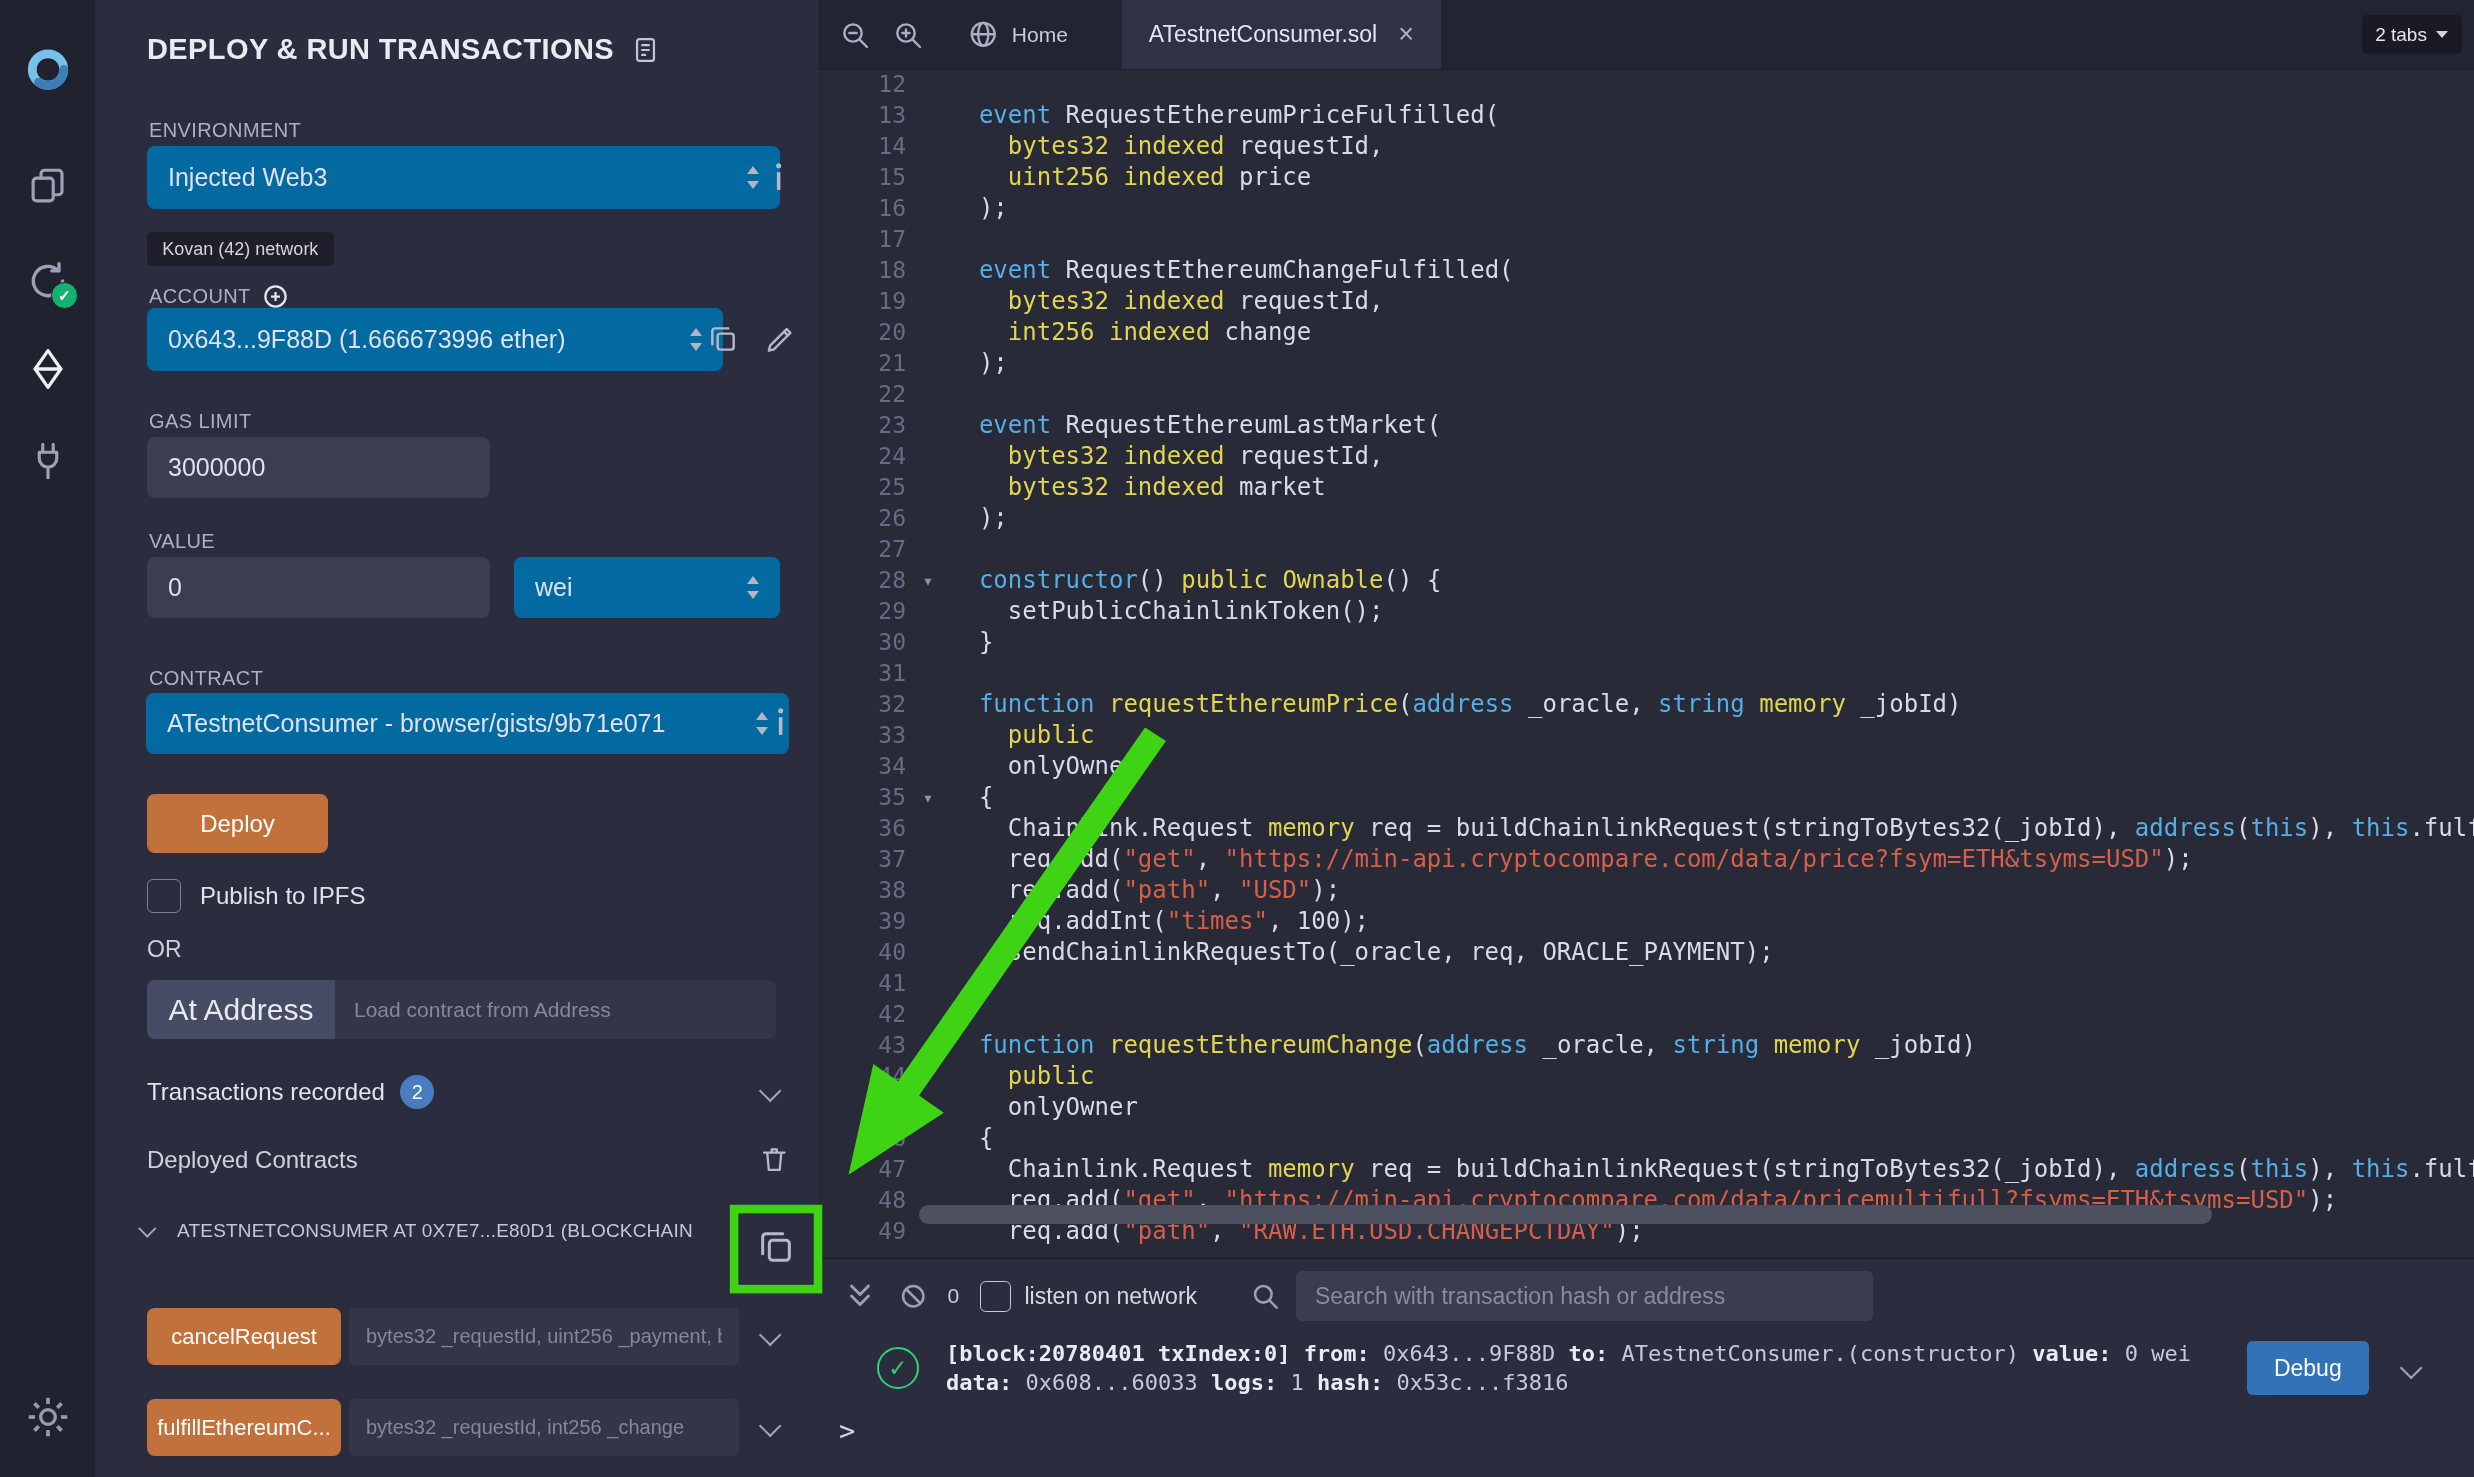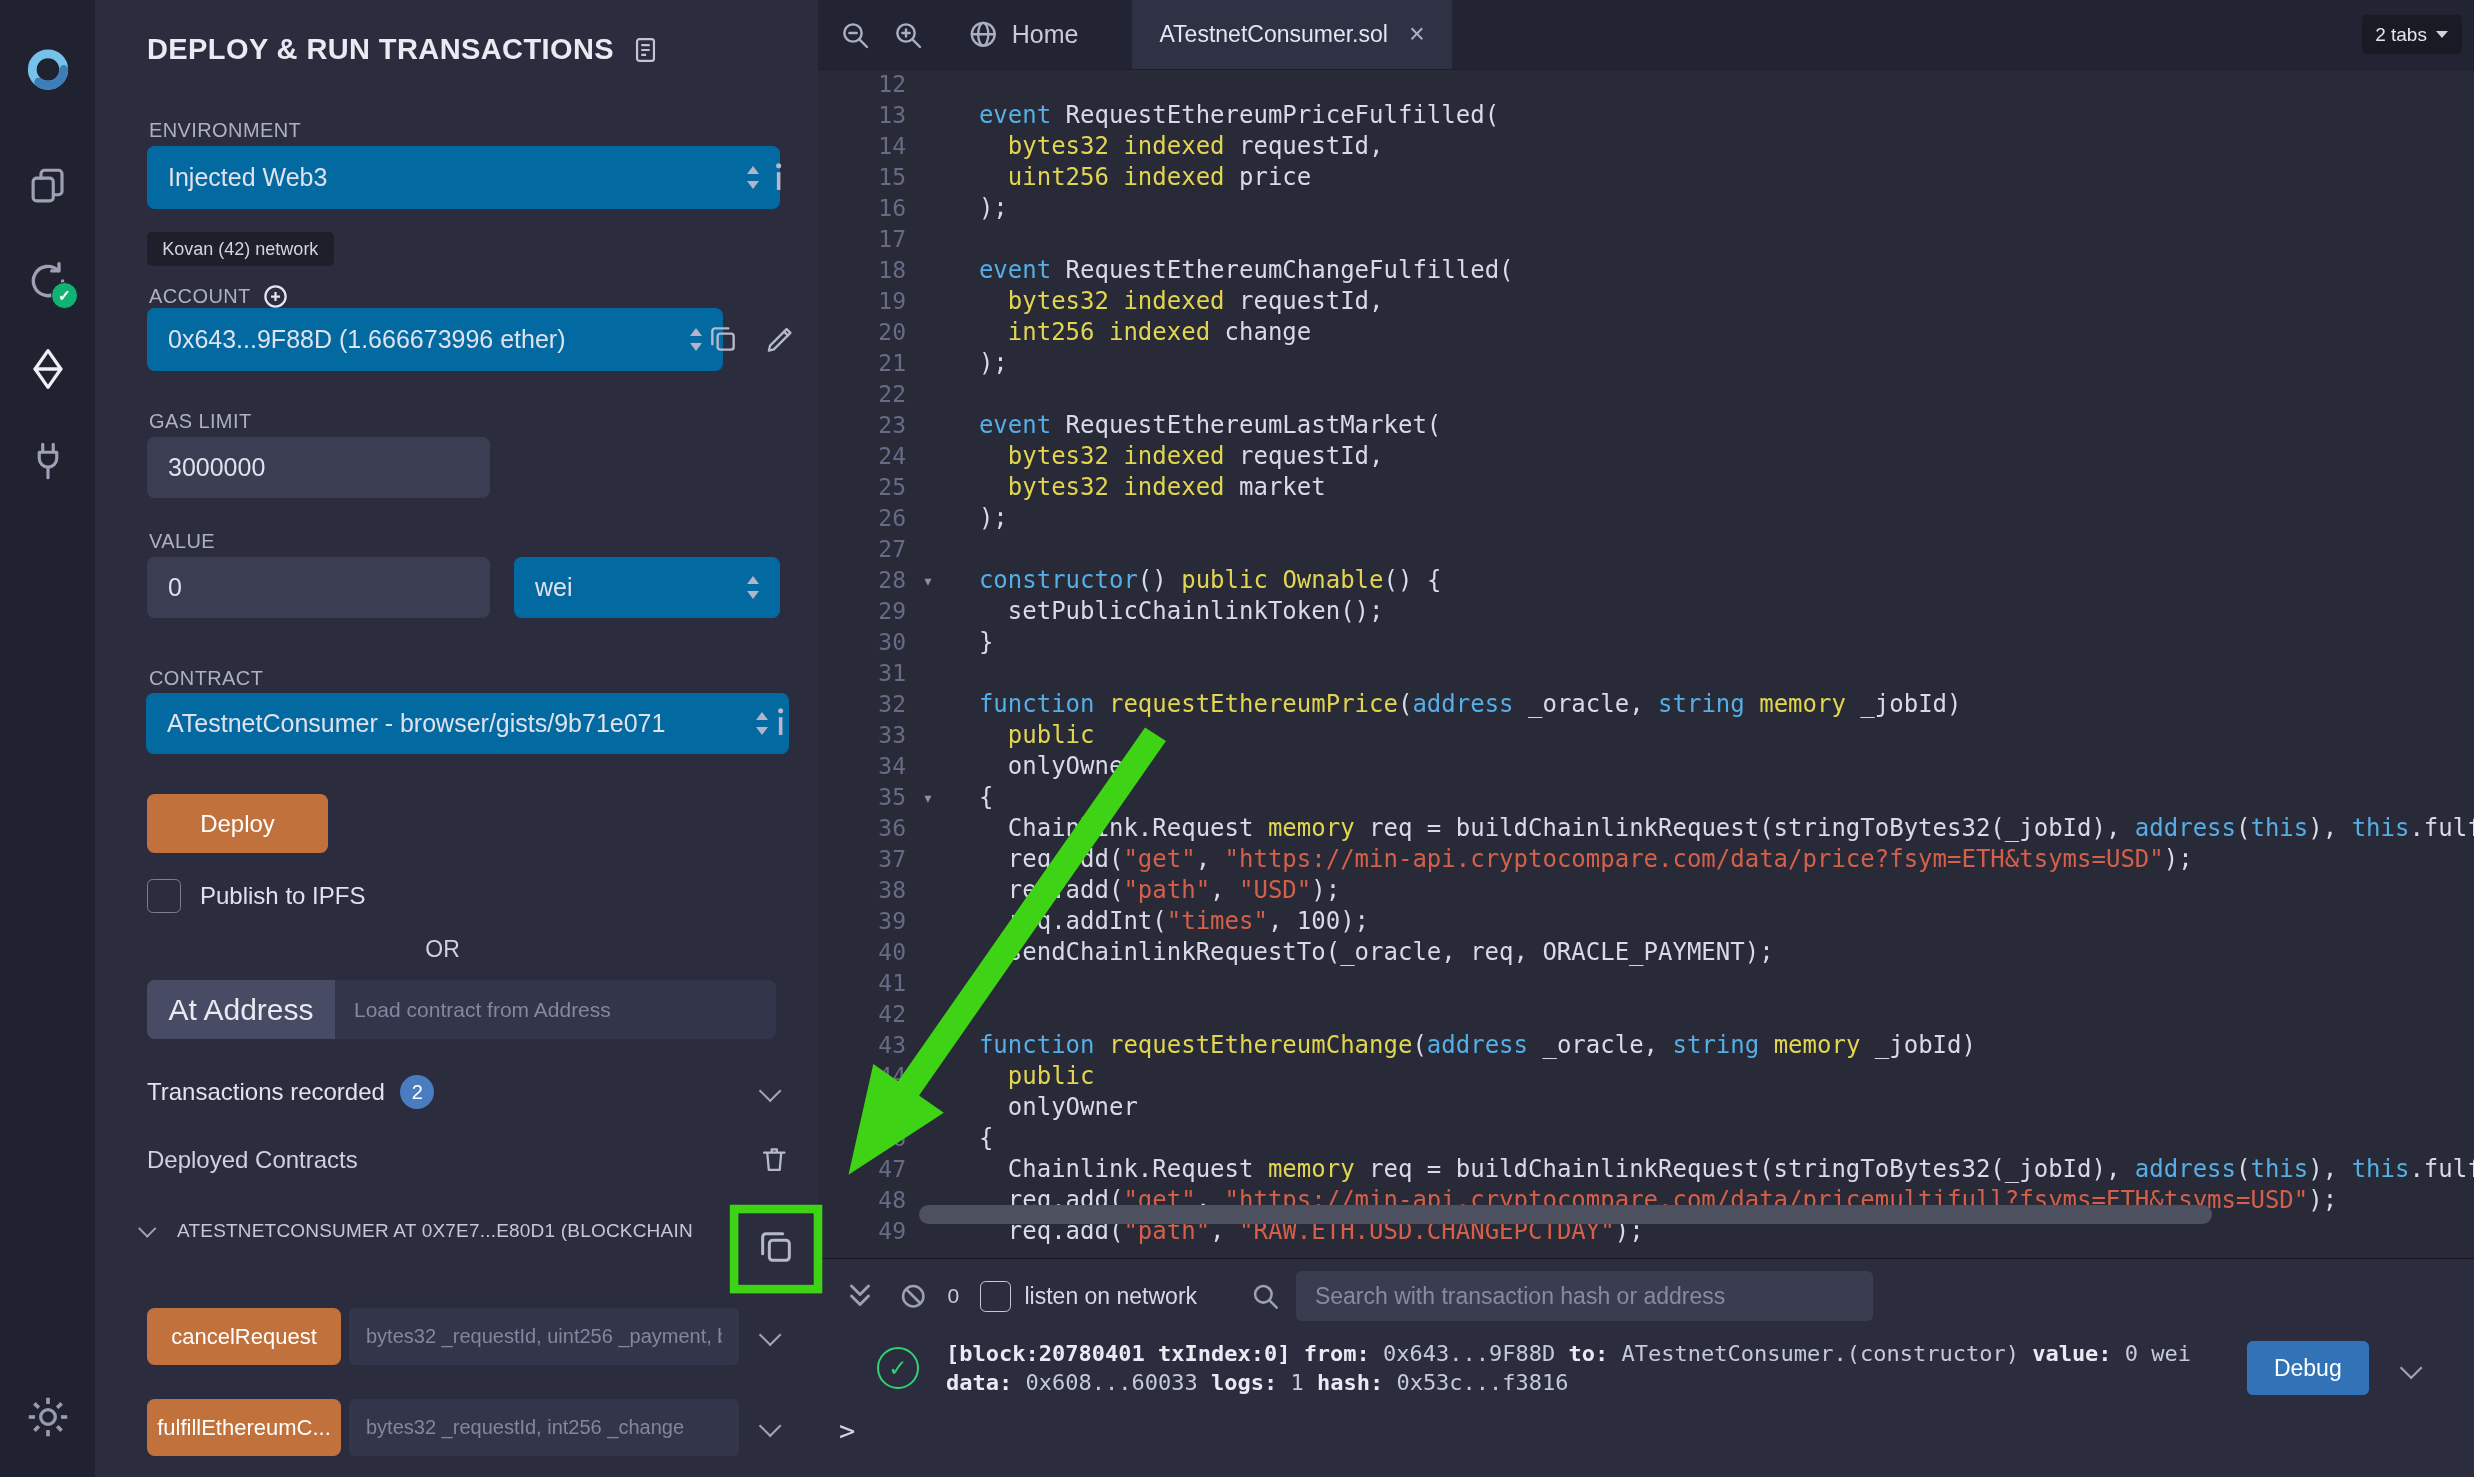--- a/index.html
+++ b/index.html
@@ -21,37 +21,37 @@
   .ctl .val{white-space:nowrap;overflow:hidden;flex:1;}
   .stepper{display:flex;flex-direction:column;gap:6.7px;margin-left:11.4px;}
   .tri-up{width:0;height:0;border-left:6.7px solid transparent;border-right:6.7px solid transparent;border-bottom:8.6px solid #b2b5c8;}
   .tri-down{width:0;height:0;border-left:6.7px solid transparent;border-right:6.7px solid transparent;border-top:8.6px solid #b2b5c8;}
   .tinput{position:absolute;background:#3b3e52;border:none;border-radius:7.6px;font-size:25px;color:#dfe1ec;padding:0 21px;outline:none;font-family:"Liberation Sans",sans-serif;}
   .iconbtn{position:absolute;cursor:pointer;display:flex;align-items:center;justify-content:center;}
   .iconbtn svg{stroke:#b6b9cb;fill:none;stroke-width:1.8;stroke-linecap:round;stroke-linejoin:round;}
   .kovan{position:absolute;left:52px;top:232px;background:#1e1f2b;border-radius:4.8px;padding:6.7px 15.3px;font-size:18px;color:#d2d4e0;}
   .btn-orange{background:#c0713c;color:#fff;border-radius:7.6px;font-size:24px;display:flex;align-items:center;justify-content:center;cursor:pointer;border:none;}
   .checkbox{width:32px;height:32px;border:1.9px solid #7b7e94;border-radius:5.7px;background:transparent;cursor:pointer;}
-  .or{position:absolute;left:52px;width:591px;text-align:center;font-size:23px;color:#cfd1de;}
+  .or{position:absolute;left:52px;width:591px;font-size:23px;color:#cfd1de;}
   .ataddr-btn{position:absolute;background:#474b63;color:#e8e9f1;border-radius:7.6px 0 0 7.6px;font-size:30px;display:flex;align-items:center;justify-content:center;cursor:pointer;}
   .ataddr-input{position:absolute;background:#33364a;border:none;border-radius:0 7.6px 7.6px 0;font-size:21px;color:#dfe1ec;padding:0 19px;outline:none;font-family:"Liberation Sans",sans-serif;}
   .ataddr-input::placeholder{color:#84879d;}
   .rowlabel{position:absolute;font-size:24px;color:#e2e3ec;display:flex;align-items:center;gap:15.3px;}
   .count-badge{width:34px;height:34px;border-radius:50%;background:#4a7dbf;color:#fff;font-size:20px;display:flex;align-items:center;justify-content:center;}
   .chev{display:inline-block;width:14.3px;height:14.3px;border-right:2.9px solid #a2a5b8;border-bottom:2.9px solid #a2a5b8;transform:rotate(45deg);}
   .chev-sm{width:10.5px;height:10.5px;border-width:2.4px;}
   .contract-item-label{position:absolute;left:82px;top:1220px;width:534px;font-size:19px;color:#c5c7d6;white-space:nowrap;overflow:hidden;letter-spacing:0.2px;}
   .fnparam{position:absolute;background:#33364a;border:none;border-radius:5.7px;font-size:20px;color:#83869c;padding:0 17px;outline:none;font-family:"Liberation Sans",sans-serif;white-space:nowrap;overflow:hidden;}
 
   
   .editor{position:absolute;left:818px;top:0;right:0;height:1258px;background:#282a38;}
   .tabbar{height:69px;background:#232433;display:flex;align-items:center;border-bottom:1px solid #1d1e2b;}
   .tabbar svg{stroke:#aab0c2;fill:none;stroke-width:1.8;stroke-linecap:round;stroke-linejoin:round;}
   .ztool{margin-left:21px;cursor:pointer;display:flex;align-items:center;}
-  .home-tab{display:flex;align-items:center;gap:13.3px;margin-left:27px;padding:0 17px;height:69px;cursor:pointer;color:#c9cbd9;font-size:25px;}
+  .home-tab{display:flex;align-items:center;gap:13.3px;margin-left:27px;padding:0 17px;height:69px;cursor:pointer;color:#c9cbd9;font-size:21px;}
   .file-tab{display:flex;align-items:center;gap:21px;margin-left:37px;padding:0 27px;height:69px;background:#2f3145;color:#e4e5ee;font-size:23px;cursor:pointer;}
   .close-x{color:#aeb1c4;font-size:27px;line-height:1;cursor:pointer;}
   .tabs-badge{margin-left:auto;margin-right:13.3px;background:#191a24;border-radius:4.8px;padding:8.6px 13.3px;font-size:19px;color:#e4e5ee;display:flex;align-items:center;gap:9.5px;cursor:pointer;}
   .caret-down{width:0;height:0;border-left:6.7px solid transparent;border-right:6.7px solid transparent;border-top:7.6px solid #cfd1dd;}
   .code{position:absolute;top:69px;left:0;right:0;bottom:0;overflow:hidden;font-family:"DejaVu Sans Mono","Liberation Mono",monospace;font-size:24px;line-height:31px;cursor:text;}
   .code-line{display:flex;height:31px;white-space:pre;}
   .gutter{width:88px;text-align:right;color:#676b85;flex:none;font-size:23px;}
   .fold{width:44px;text-align:center;color:#8f92a6;font-size:18px;flex:none;}
   .code-text{white-space:pre;}
   .tok-p{color:#d8dae8;}

